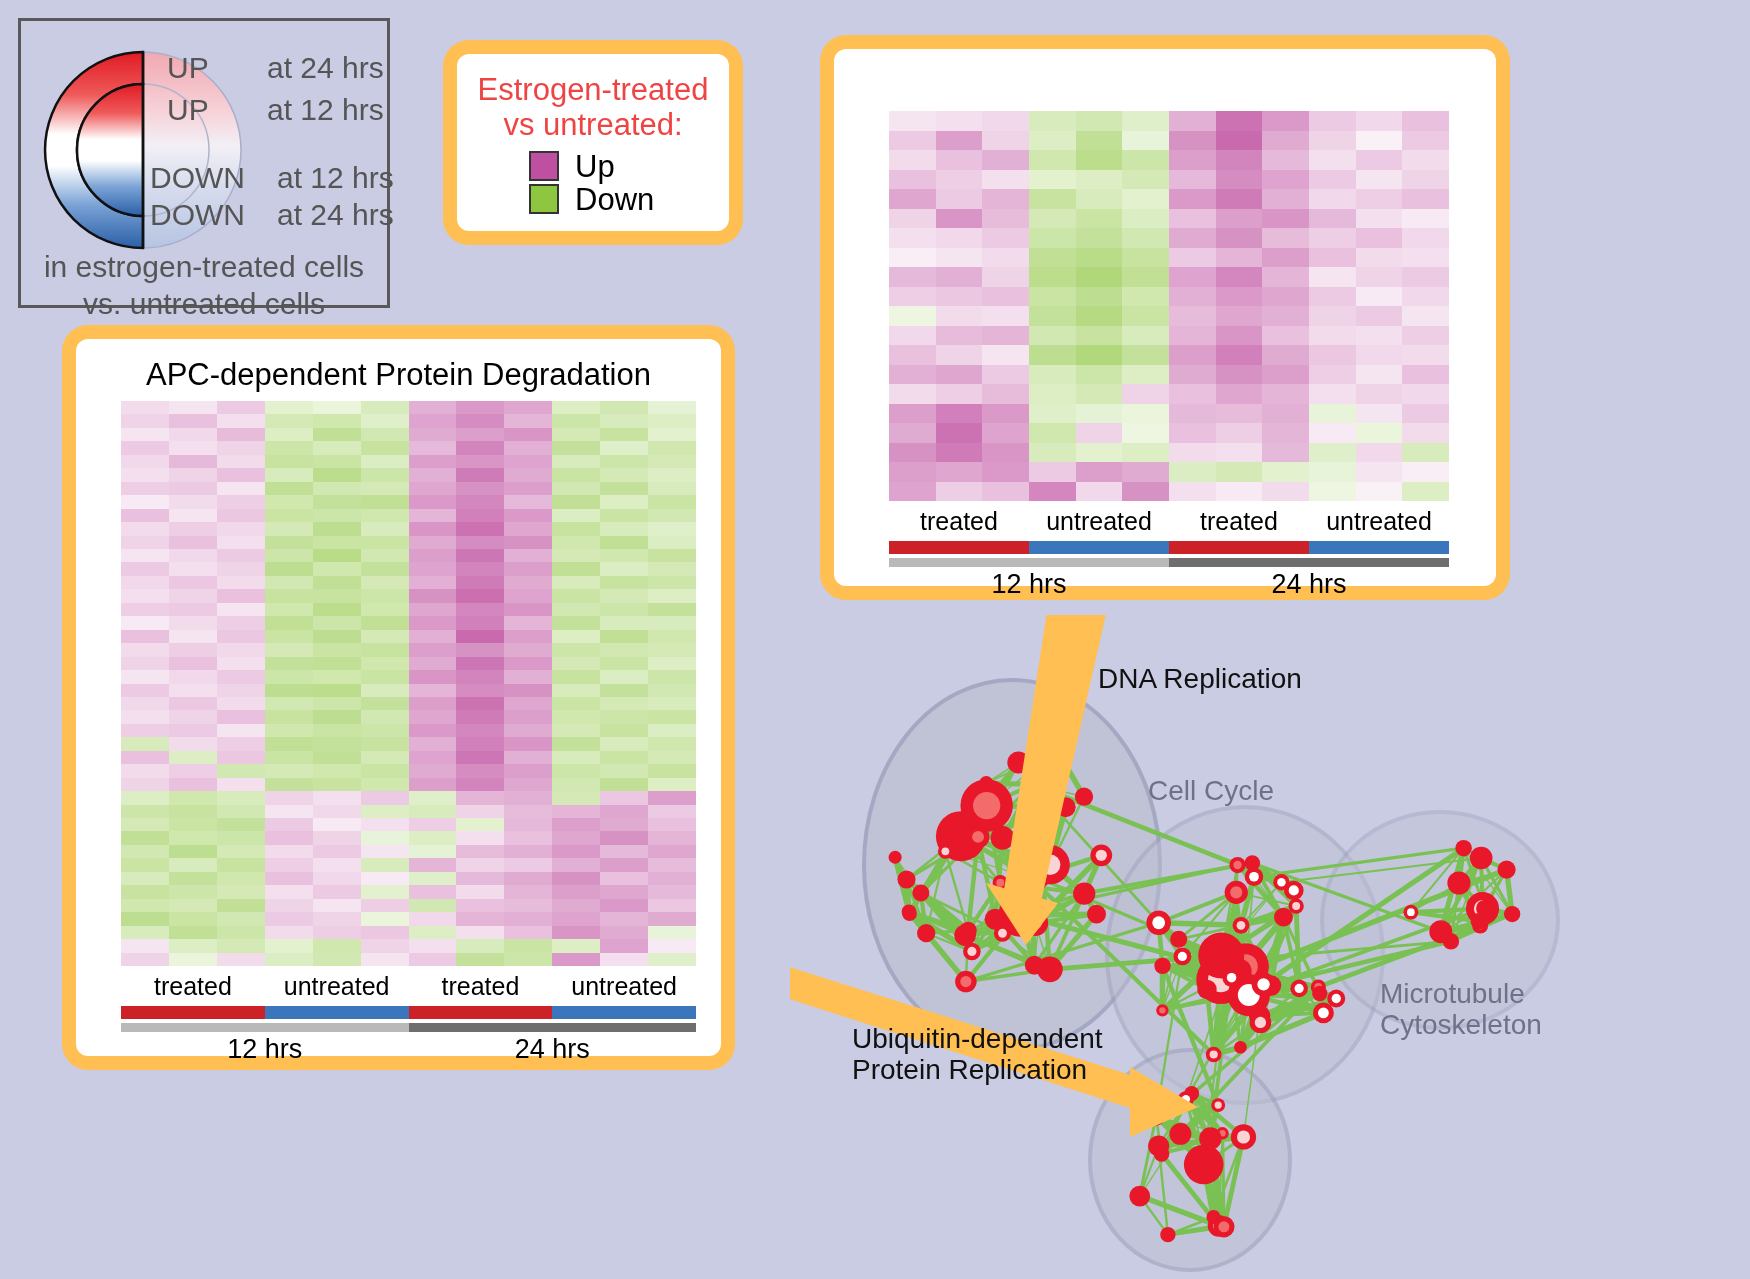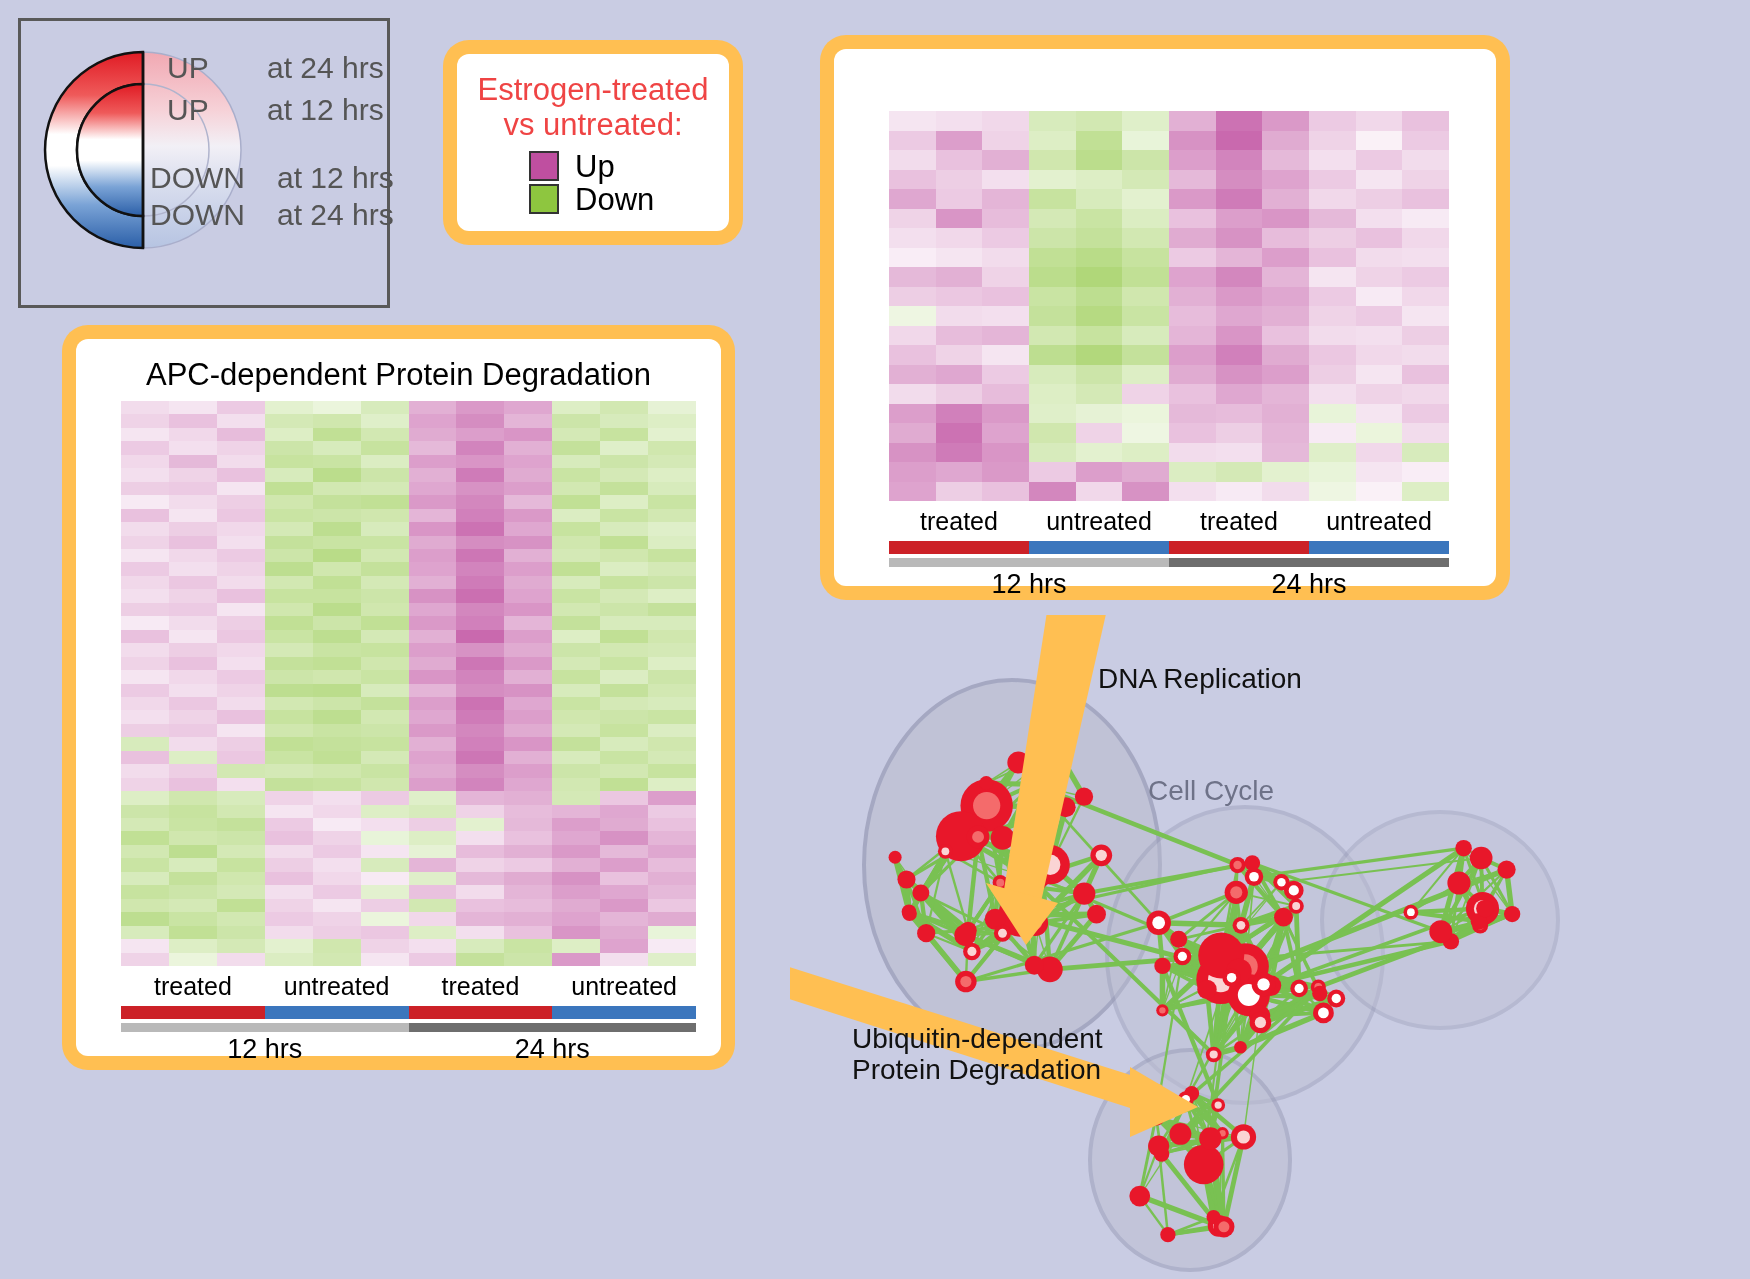--- a/index.html
+++ b/index.html
@@ -116,20 +116,24 @@
 
     <div class="rt" style="left:146px;top:30px;">UP</div>
     <div class="rt" style="left:246px;top:30px;">at 24 hrs</div>
     <div class="rt" style="left:146px;top:72px;">UP</div>
     <div class="rt" style="left:246px;top:72px;">at 12 hrs</div>
     <div class="rt" style="left:129px;top:140px;">DOWN</div>
     <div class="rt" style="left:256px;top:140px;">at 12 hrs</div>
     <div class="rt" style="left:129px;top:177px;">DOWN</div>
     <div class="rt" style="left:256px;top:177px;">at 24 hrs</div>
 
+    <div class="foot">
+      <div>in estrogen-treated cells</div>
+      <div>vs. untreated cells</div>
+    </div>
   </div>
 
   <div class="panel" id="legend-panel">
     <div class="panel-inner">
       <div class="legend-title">
         <div>Estrogen-treated</div>
         <div>vs untreated:</div>
       </div>
       <div class="legend-rows">
         <div class="legend-row">
@@ -1751,17 +1755,19 @@
       </g>
 
       <g>
         <path d="M-70 330 L372 470 L362 500 L-70 362 Z" fill="#ffbf52"></path>
         <path d="M340 452 L408 492 L340 522 Z" fill="#ffbf52"></path>
       </g>
     </svg>
 
     <div class="net-label" id="label-dna">DNA Replication</div>
     <div class="net-label" id="label-cellcycle">Cell Cycle</div>
+    <div class="net-label" id="label-microtubule">Microtubule
+Cytoskeleton</div>
     <div class="net-label" id="label-ubiquitin">Ubiquitin-dependent
-Protein Degradation</div>
+Protein Replication</div>
   </div>
 
 </div>
 
 </body></html>

